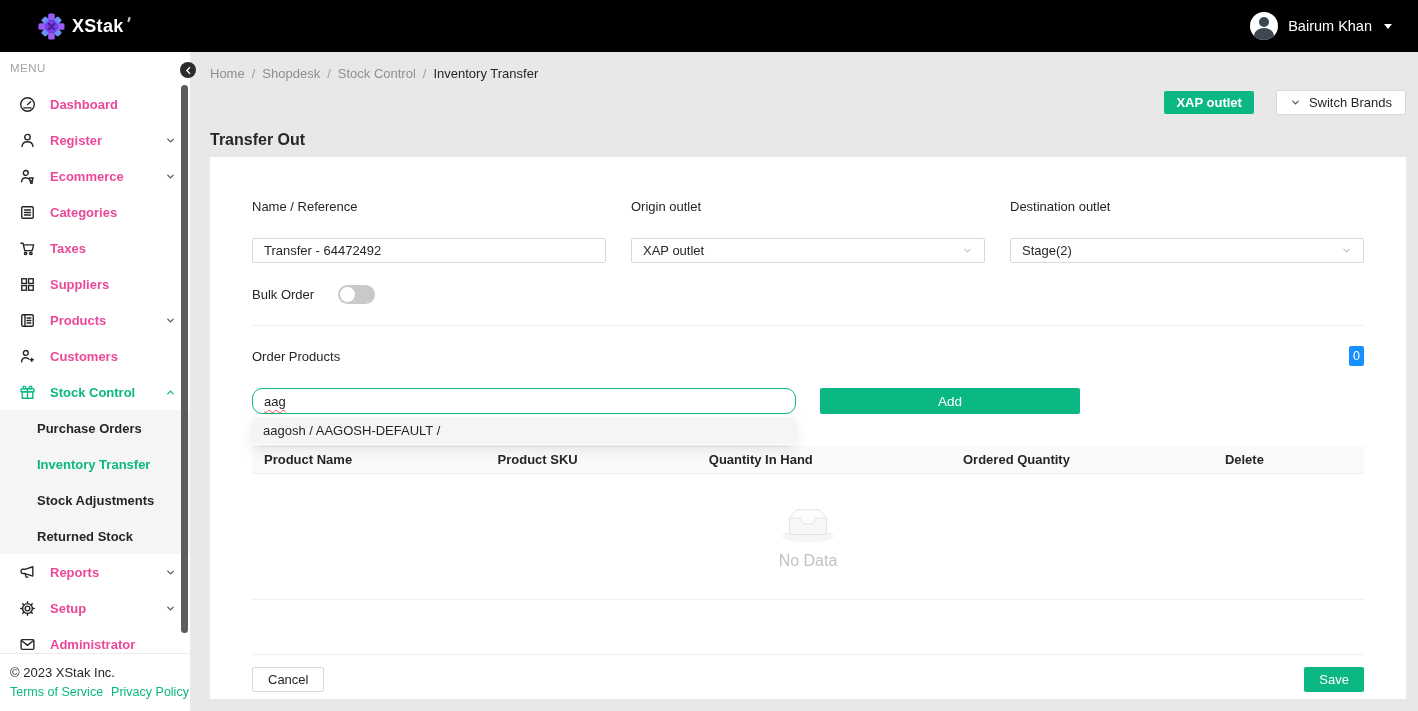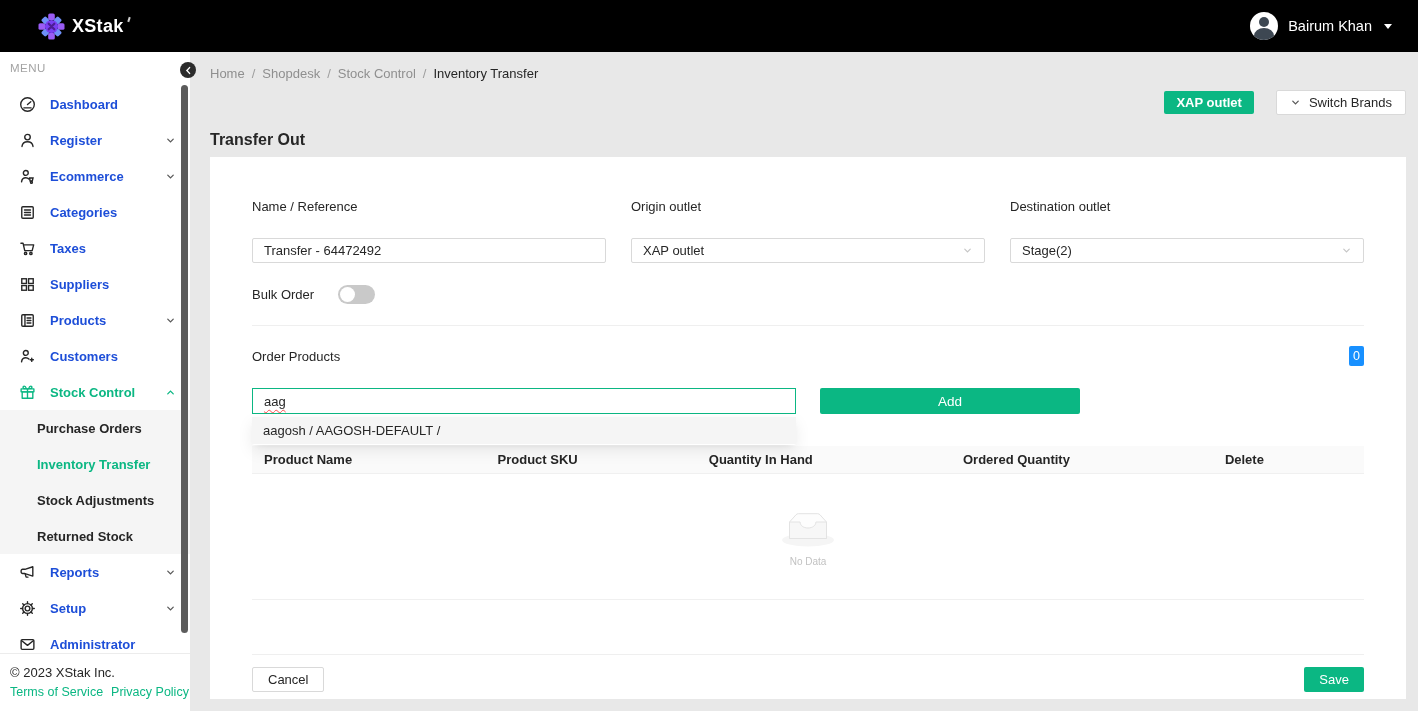--- a/index.html
+++ b/index.html
@@ -23,21 +23,21 @@
   .avatar::after { content:""; position:absolute; top:16px; left:4px; width:20px; height:16px; border-radius:50%; background:#3d4752; }
   .user-name { color:#fff; font-size:14.5px; font-weight:500; }
   .user-caret { width:0; height:0; border-left:4.5px solid transparent; border-right:4.5px solid transparent; border-top:5px solid #fff; margin-left:2px; }
 
   
   .sidebar { position:absolute; top:52px; left:0; width:190px; bottom:0; background:#fff; z-index:3; }
   .menu-caption { color:#a3a3a3; font-size:11.5px; letter-spacing:.5px; padding:10px 0 0 10px; }
   .nav { margin-top:12px; }
   .nav-item { height:36px; display:flex; align-items:center; padding:0 14px 0 19px; cursor:pointer; }
   .nav-item .ico { width:17px; height:17px; flex:0 0 17px; display:flex; align-items:center; justify-content:center; }
-  .nav-item .lbl { margin-left:14px; font-size:13px; font-weight:700; color:#1d4ed8; flex:1; }
+  .nav-item .lbl { margin-left:14px; font-size:13px; font-weight:700; color:#ec4899; flex:1; }
   .nav-item.active .lbl { color:#0bb783; }
   .nav-item .chev { margin-left:auto; display:flex; }
   .submenu { background:#f5f5f5; }
   .submenu-item { height:36px; display:flex; align-items:center; padding-left:37px; font-size:13px; font-weight:700; color:#262626; cursor:pointer; }
   .submenu-item.active { color:#0bb783; }
   .side-footer { position:absolute; left:0; right:0; bottom:0; border-top:1px solid #ececec; padding:11px 0 12px 10px; background:#fff; }
   .copyright { font-size:13px; color:#262626; }
   .legal { margin-top:5px; font-size:12.5px; color:#0bb783; display:flex; gap:8px; }
   .legal span { cursor:pointer; }
 
@@ -78,38 +78,38 @@
   .divider { border:none; border-top:1px solid #efefef; margin-top:21px; }
 
   .section-row { display:flex; justify-content:space-between; align-items:center; margin-top:20px; }
   .count-badge { min-width:15px; height:20px; background:#1890ff; color:#fff; font-size:12.5px; border-radius:2px;
                  display:flex; align-items:center; justify-content:center; padding:0 3px; }
 
   .search-grid { display:flex; gap:24px; margin-top:14px; }
   .col-search { width:544px; position:relative; }
   .col-qty { width:260px; }
   .col-add { width:260px; display:flex; align-items:flex-end; }
-  .search-input { height:26px; border:1px solid #0bb783; border-radius:0; background:#fff;
+  .search-input { height:26px; border:1px solid #0bb783; border-radius:10px; background:#fff;
                   display:flex; align-items:center; padding:0 11px; margin-top:8px; cursor:text; }
   .search-input .typed { text-decoration:underline wavy #ff4d4f 1px; text-underline-offset:3px; }
   .qty-input { margin-top:8px; height:26px; }
   .add-btn { width:100%; height:26px; background:#0bb783; color:#fff; border:none; border-radius:2px;
              font-family:"Liberation Sans", sans-serif; font-size:13.5px; cursor:pointer; }
 
   .suggest { position:absolute; top:calc(100% + 3px); left:0; width:100%; background:#fff; border-radius:2px; z-index:5;
              box-shadow:0 3px 6px -4px rgba(0,0,0,.12), 0 6px 16px 0 rgba(0,0,0,.08); padding-bottom:1px; }
   .suggest-item { background:#f5f5f5; font-size:13px; color:#262626; padding:6px 11px; cursor:pointer; }
 
   .table { margin-top:32px; }
   .thead { display:flex; background:#fafafa; border-bottom:1px solid #f0f0f0; height:28px; align-items:center; }
   .th { font-weight:700; font-size:13px; color:#262626; }
   .c1{ width:21%; padding-left:12px; } .c2{ width:19%; padding-left:12px; } .c3{ width:19%; padding-left:12px; }
   .c4{ width:19.5%; text-align:center; } .c5{ width:21.5%; text-align:center; }
   .tbody-empty { height:126px; border-bottom:1px solid #f0f0f0; display:flex; flex-direction:column; align-items:center; justify-content:center; }
-  .nodata-text { color:#c2c2c2; font-size:10px; margin-top:8px;text-align:center; }
+  .nodata-text { color:#c2c2c2; font-size:16px; margin-top:8px;text-align:center; }
 
   .footer-divider { border:none; border-top:1px solid #efefef; margin-top:54px; }
   .actions { display:flex; justify-content:space-between; margin-top:12px; }
   .cancel-btn { background:#fff; border:1px solid #d9d9d9; border-radius:2px; font-size:13px; color:#262626;
                 padding:4px 15px; font-family:"Liberation Sans", sans-serif; cursor:pointer; }
   .save-btn { background:#0bb783; border:none; border-radius:2px; font-size:13px; color:#fff;
               padding:4px 15px; font-family:"Liberation Sans", sans-serif; cursor:pointer; }
 </style>
 </head>
 <body>

